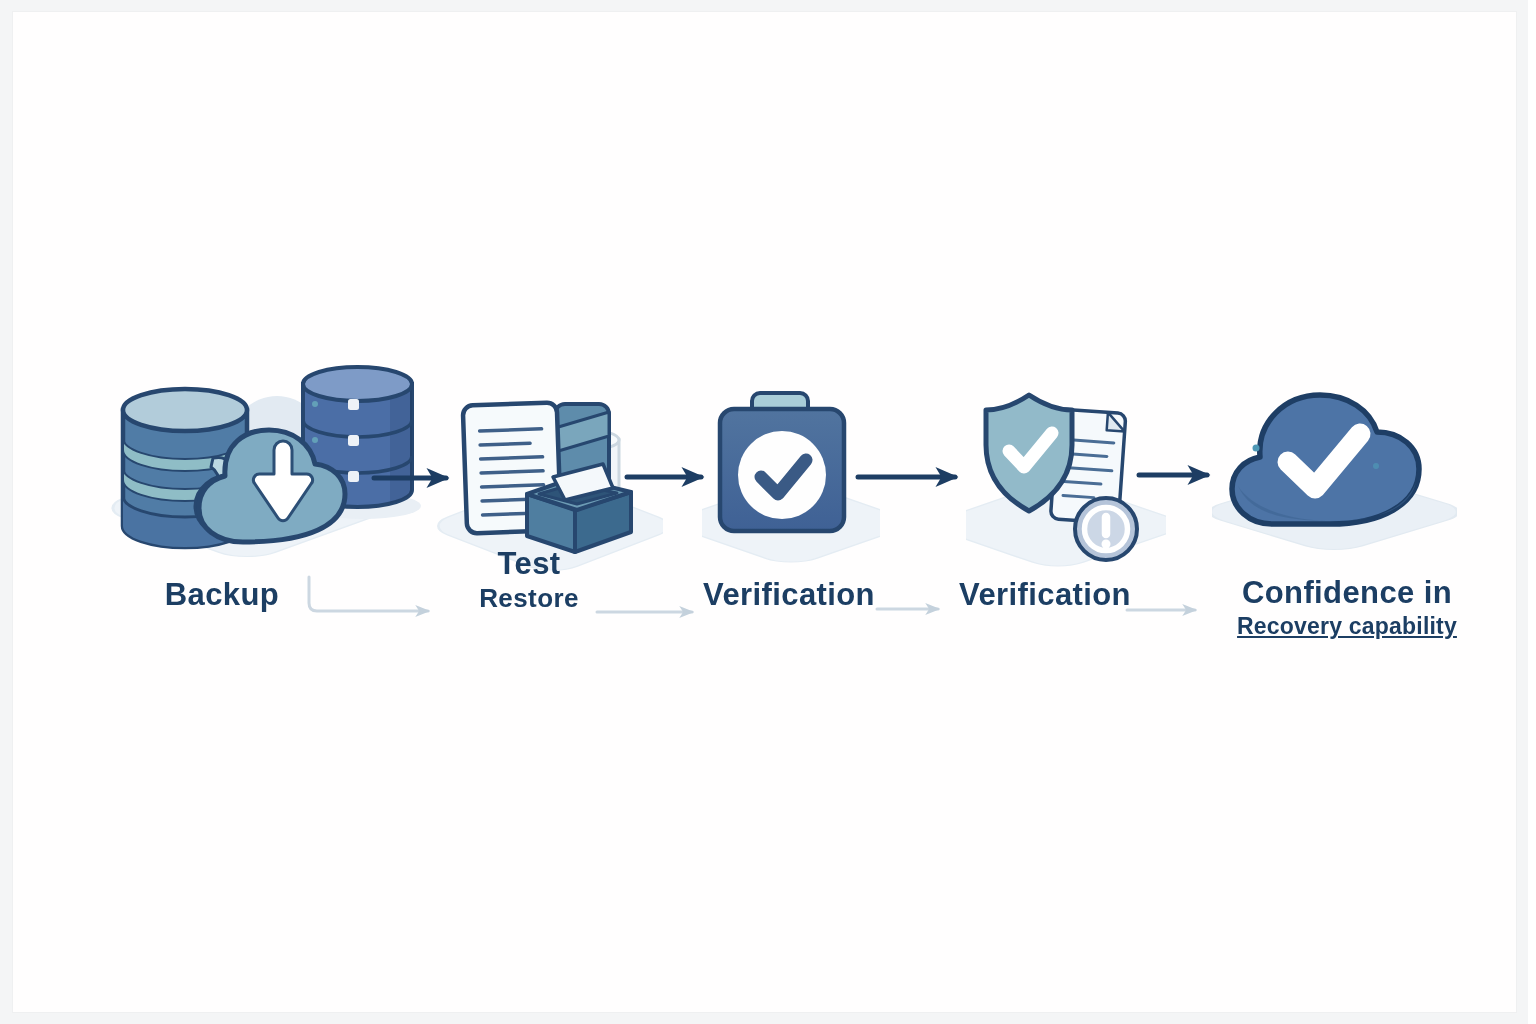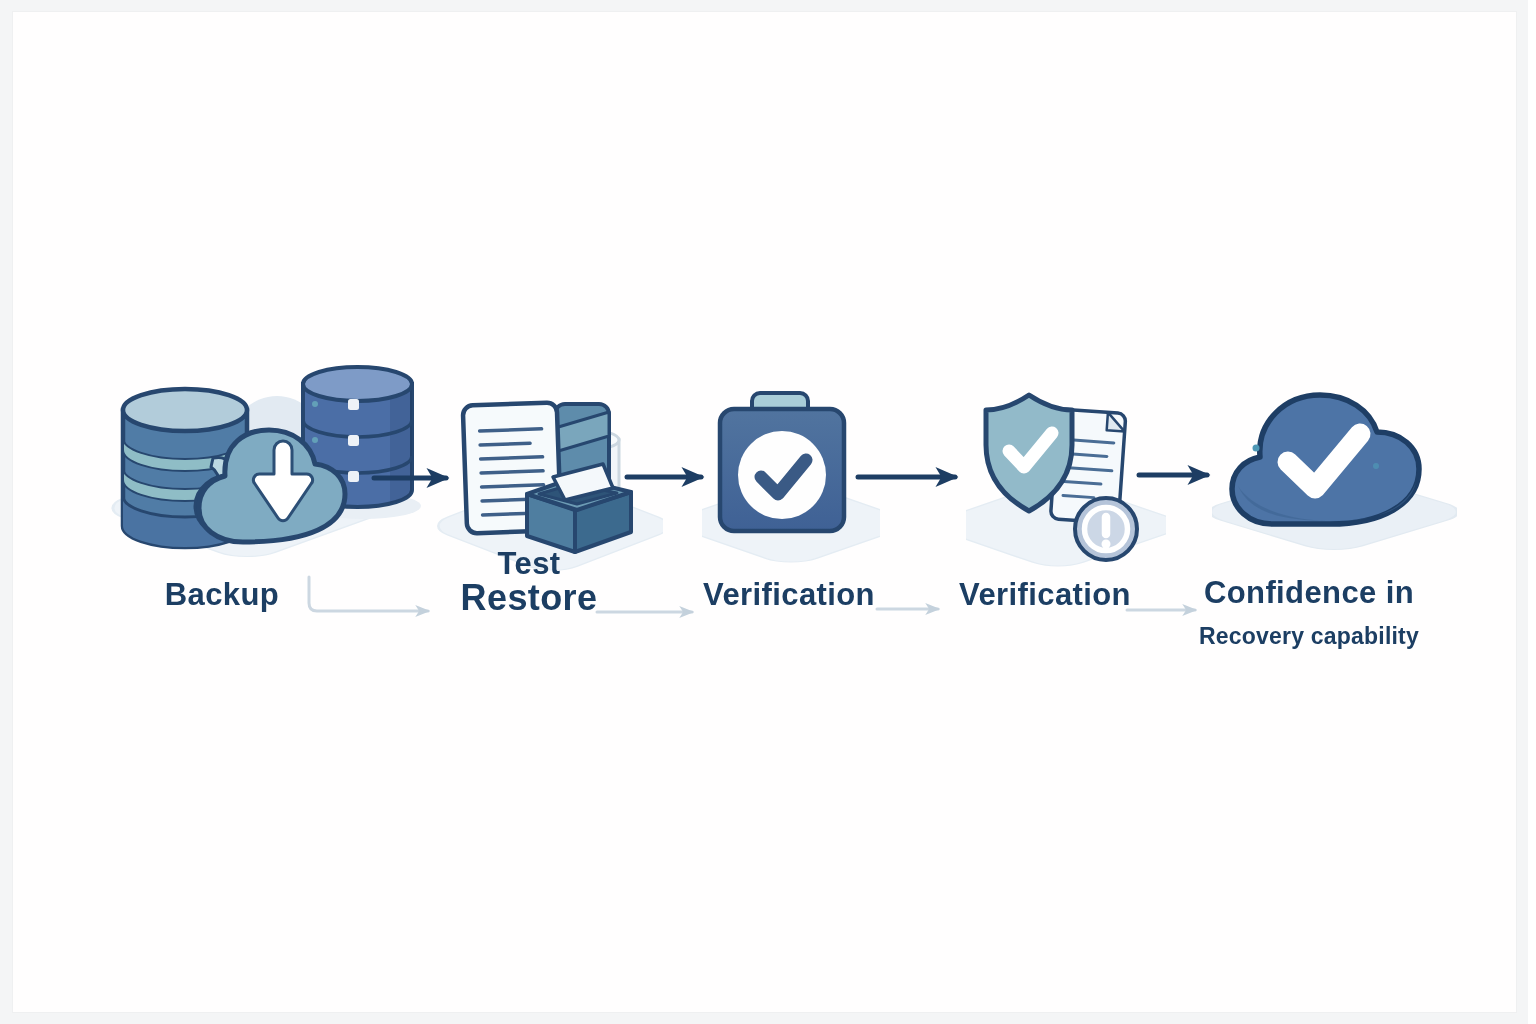--- a/index.html
+++ b/index.html
@@ -20,22 +20,22 @@
   .icon-box{position:absolute;}
   .label{
     position:absolute;
     text-align:center;
     color:#1c3e63;
     font-weight:700;
     font-size:31px;
     line-height:34px;
     letter-spacing:0.4px;
   }
-  .label .sub{font-size:36px;line-height:34px;}
-  .label-5 .sub{font-size:23px;line-height:28px;letter-spacing:0.2px;margin-top:12px;}
+  .label .sub{font-size:26px;line-height:34px;}
+  .label-5 .sub{font-size:23px;line-height:28px;letter-spacing:0.2px;margin-top:2px;text-decoration:underline;}
 </style>
 </head>
 <body>
 
 <div class="page">
   <div class="canvas"></div>
 
   <svg class="icon-box" style="left:85px;top:346px" width="340" height="220" viewBox="0 0 340 220">
     <rect x="-70" y="-70" width="140" height="140" rx="26" transform="translate(162,162) scale(1.52,0.55) rotate(45)" fill="#eef3f8" stroke="#e4ecf3" stroke-width="2"></rect>
     <ellipse cx="278" cy="160" rx="58" ry="13" fill="#e9eff5"></ellipse>
@@ -185,17 +185,17 @@
     <div class="sub">Restore</div>
   </div>
   <div class="label label-3" style="left:659px;top:578px;width:260px">
     <div>Verification</div>
     <div class="sub"></div>
   </div>
   <div class="label label-4" style="left:915px;top:578px;width:260px">
     <div>Verification</div>
     <div class="sub"></div>
   </div>
-  <div class="label label-5" style="left:1154px;top:576px;width:310px">
+  <div class="label label-5" style="left:1192px;top:576px;width:310px">
     <div>Confidence in</div>
     <div class="sub">Recovery capability</div>
   </div>
 </div>
 
 </body></html>

